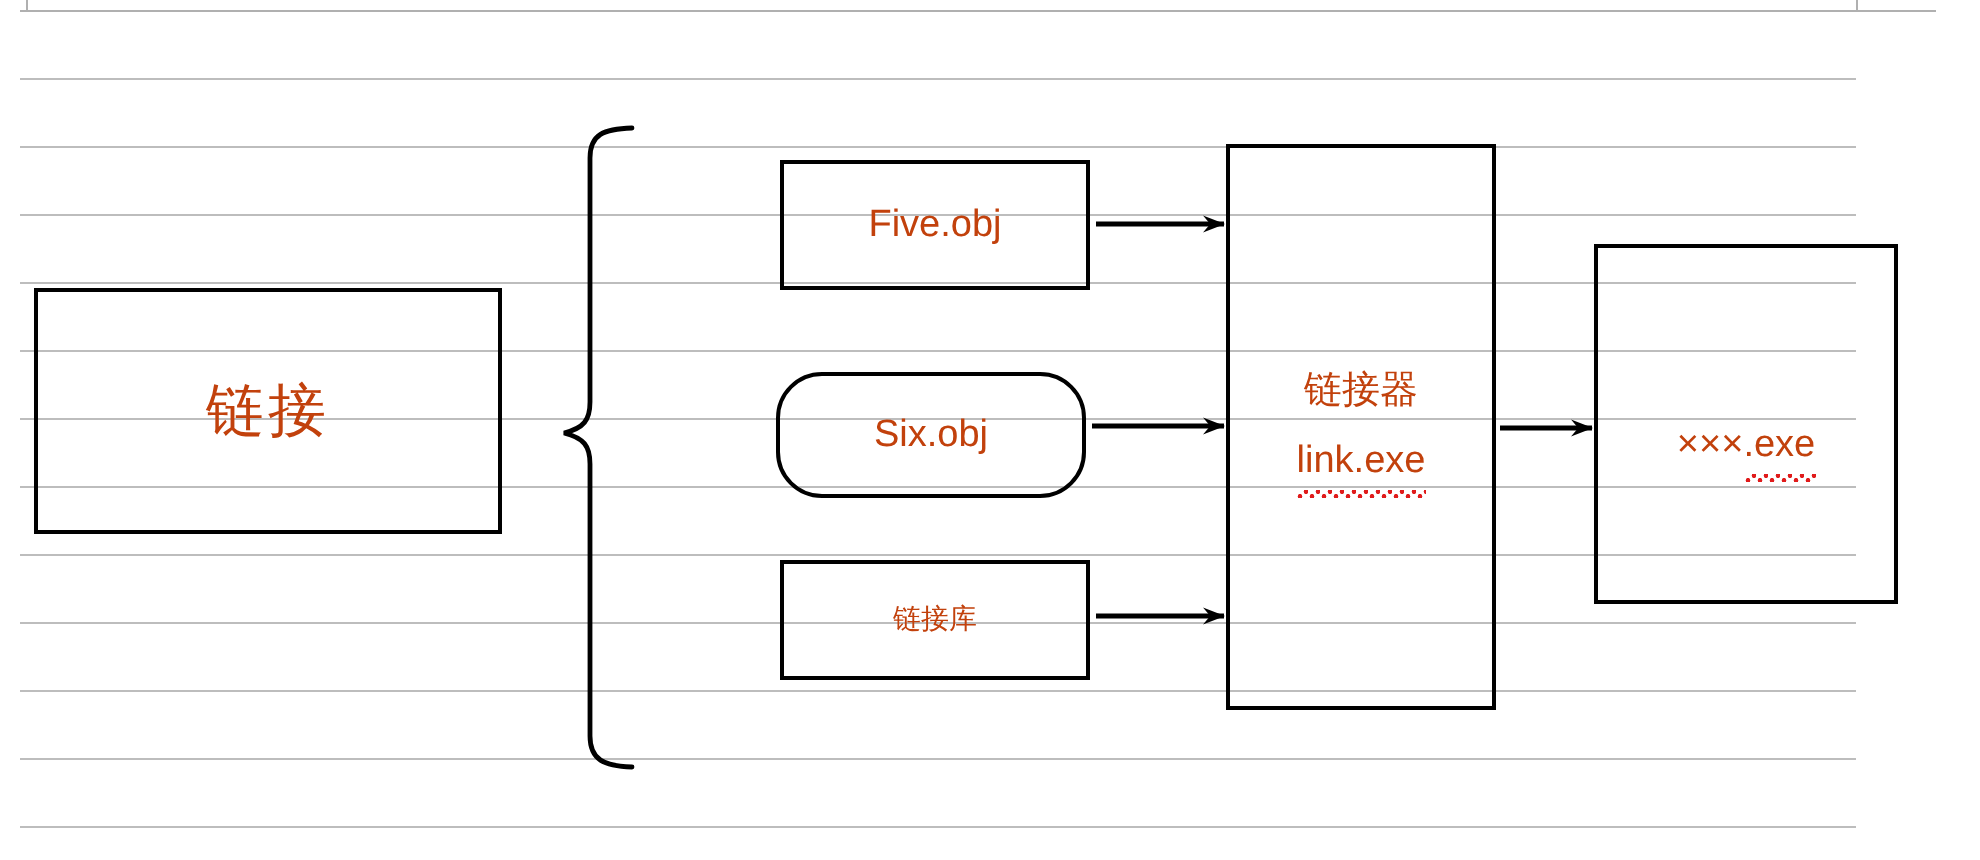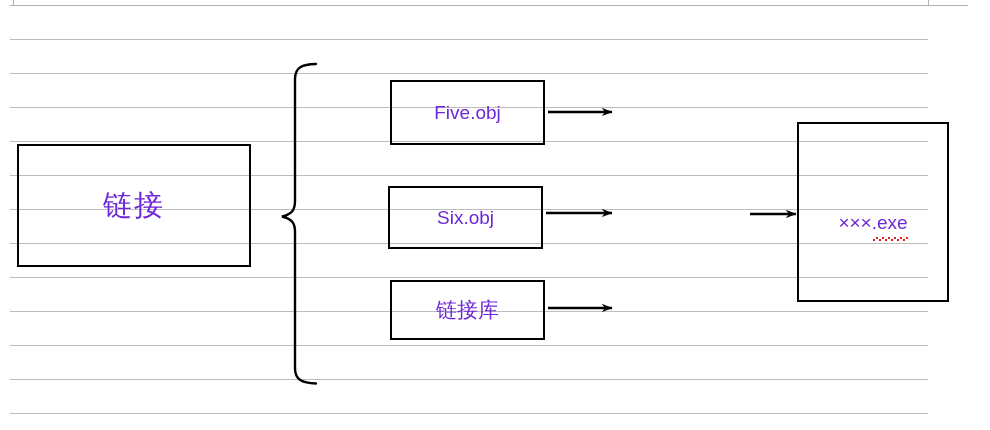--- a/index.html
+++ b/index.html
@@ -40,21 +40,21 @@
   
   .node {
     position: absolute;
     box-sizing: border-box;
     border: 2.5px solid #000000;
     background: transparent;
     display: flex;
     align-items: center;
     justify-content: center;
     flex-direction: column;
-    color: #6d28d9;
+    color: #c2410c;
   }
   .node .label {
     font-family: "Liberation Sans", sans-serif;
     line-height: 1.35;
     white-space: nowrap;
   }
   .label.cjk {
     font-family: "DejaVu Sans", sans-serif;
   }
 
@@ -70,30 +70,31 @@
     left: 390px;
     top: 80px;
     width: 155px;
     height: 65px;
   }
   #node-six {
     left: 388px;
     top: 186px;
     width: 155px;
     height: 63px;
+    border-radius: 23px;
   }
   #node-lib {
     left: 390px;
     top: 280px;
     width: 155px;
     height: 60px;
   }
   #node-five .label,
   #node-six .label { font-size: 19px; }
-  #node-lib .label { font-size: 21px; }
+  #node-lib .label { font-size: 14px; }
 
   #node-linker {
     left: 613px;
     top: 72px;
     width: 135px;
     height: 283px;
     justify-content: center;
   }
   #node-linker .label { font-size: 19px; }
   #node-linker .label.latin { margin-top: 9px; }
@@ -200,20 +201,24 @@
   </div>
 
   <div class="node" id="node-six">
     <span class="label">Six.obj</span>
   </div>
 
   <div class="node" id="node-lib">
     <span class="label cjk">链接库</span>
   </div>
 
+  <div class="node" id="node-linker">
+    <span class="label cjk">链接器</span>
+    <span class="label latin squiggle">link.exe</span>
+  </div>
 
   <div class="node" id="node-exe">
     <span class="label">
       <span class="cjk">×××</span><span class="squiggle">.exe</span>
     </span>
   </div>
 
 </div>
 
 </body></html>

